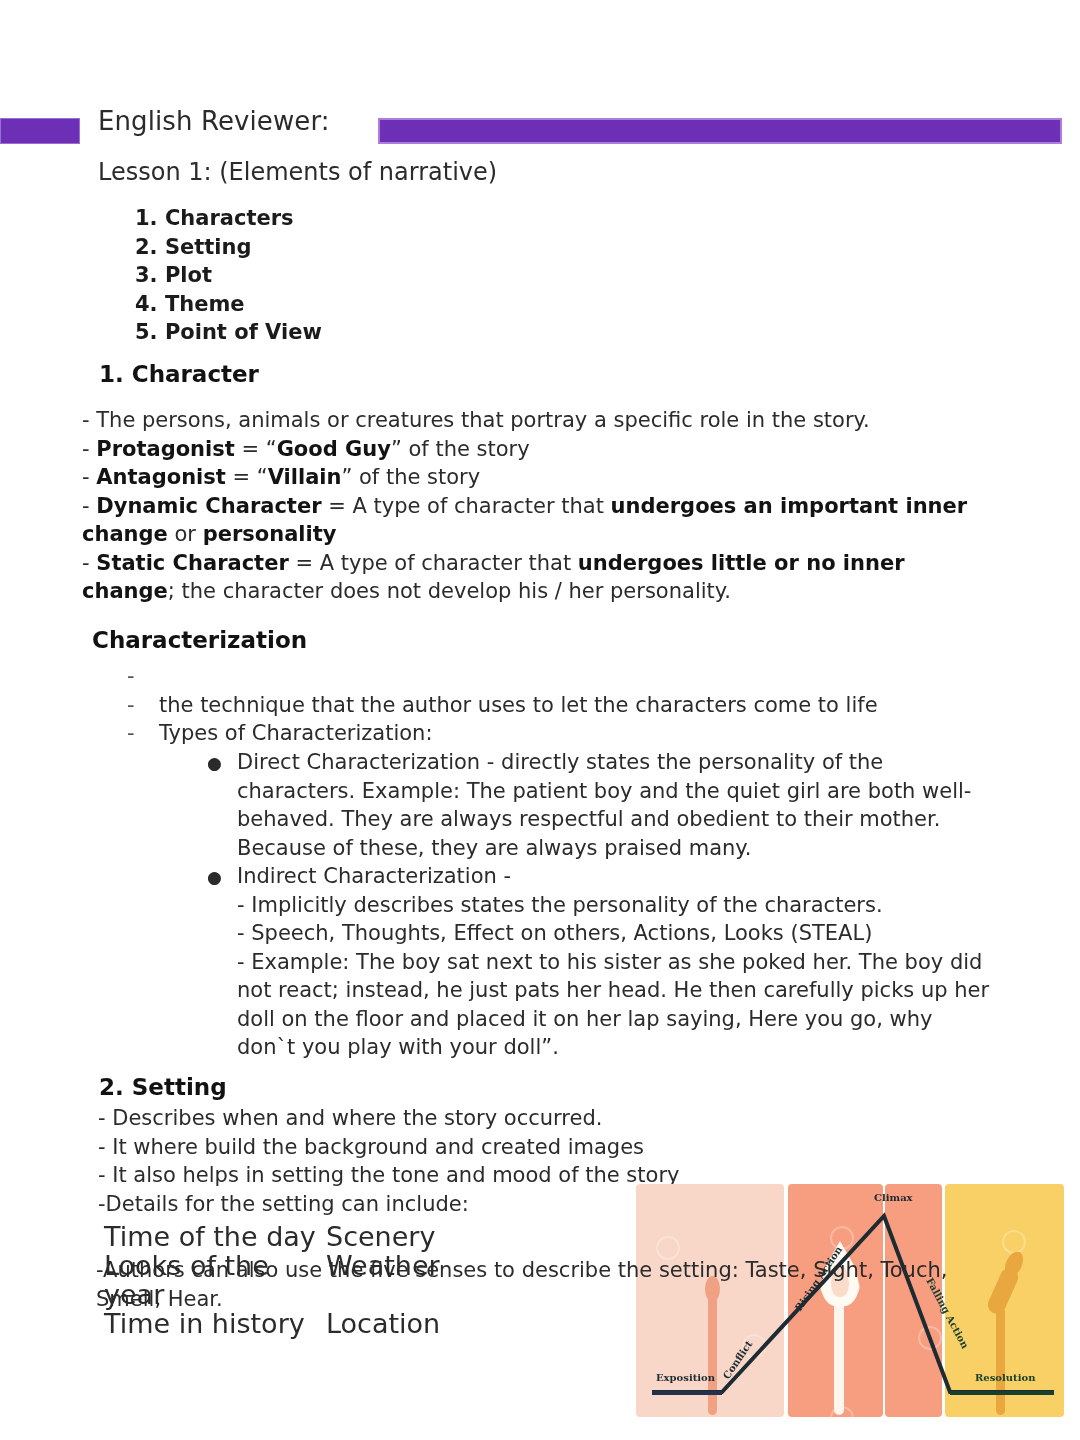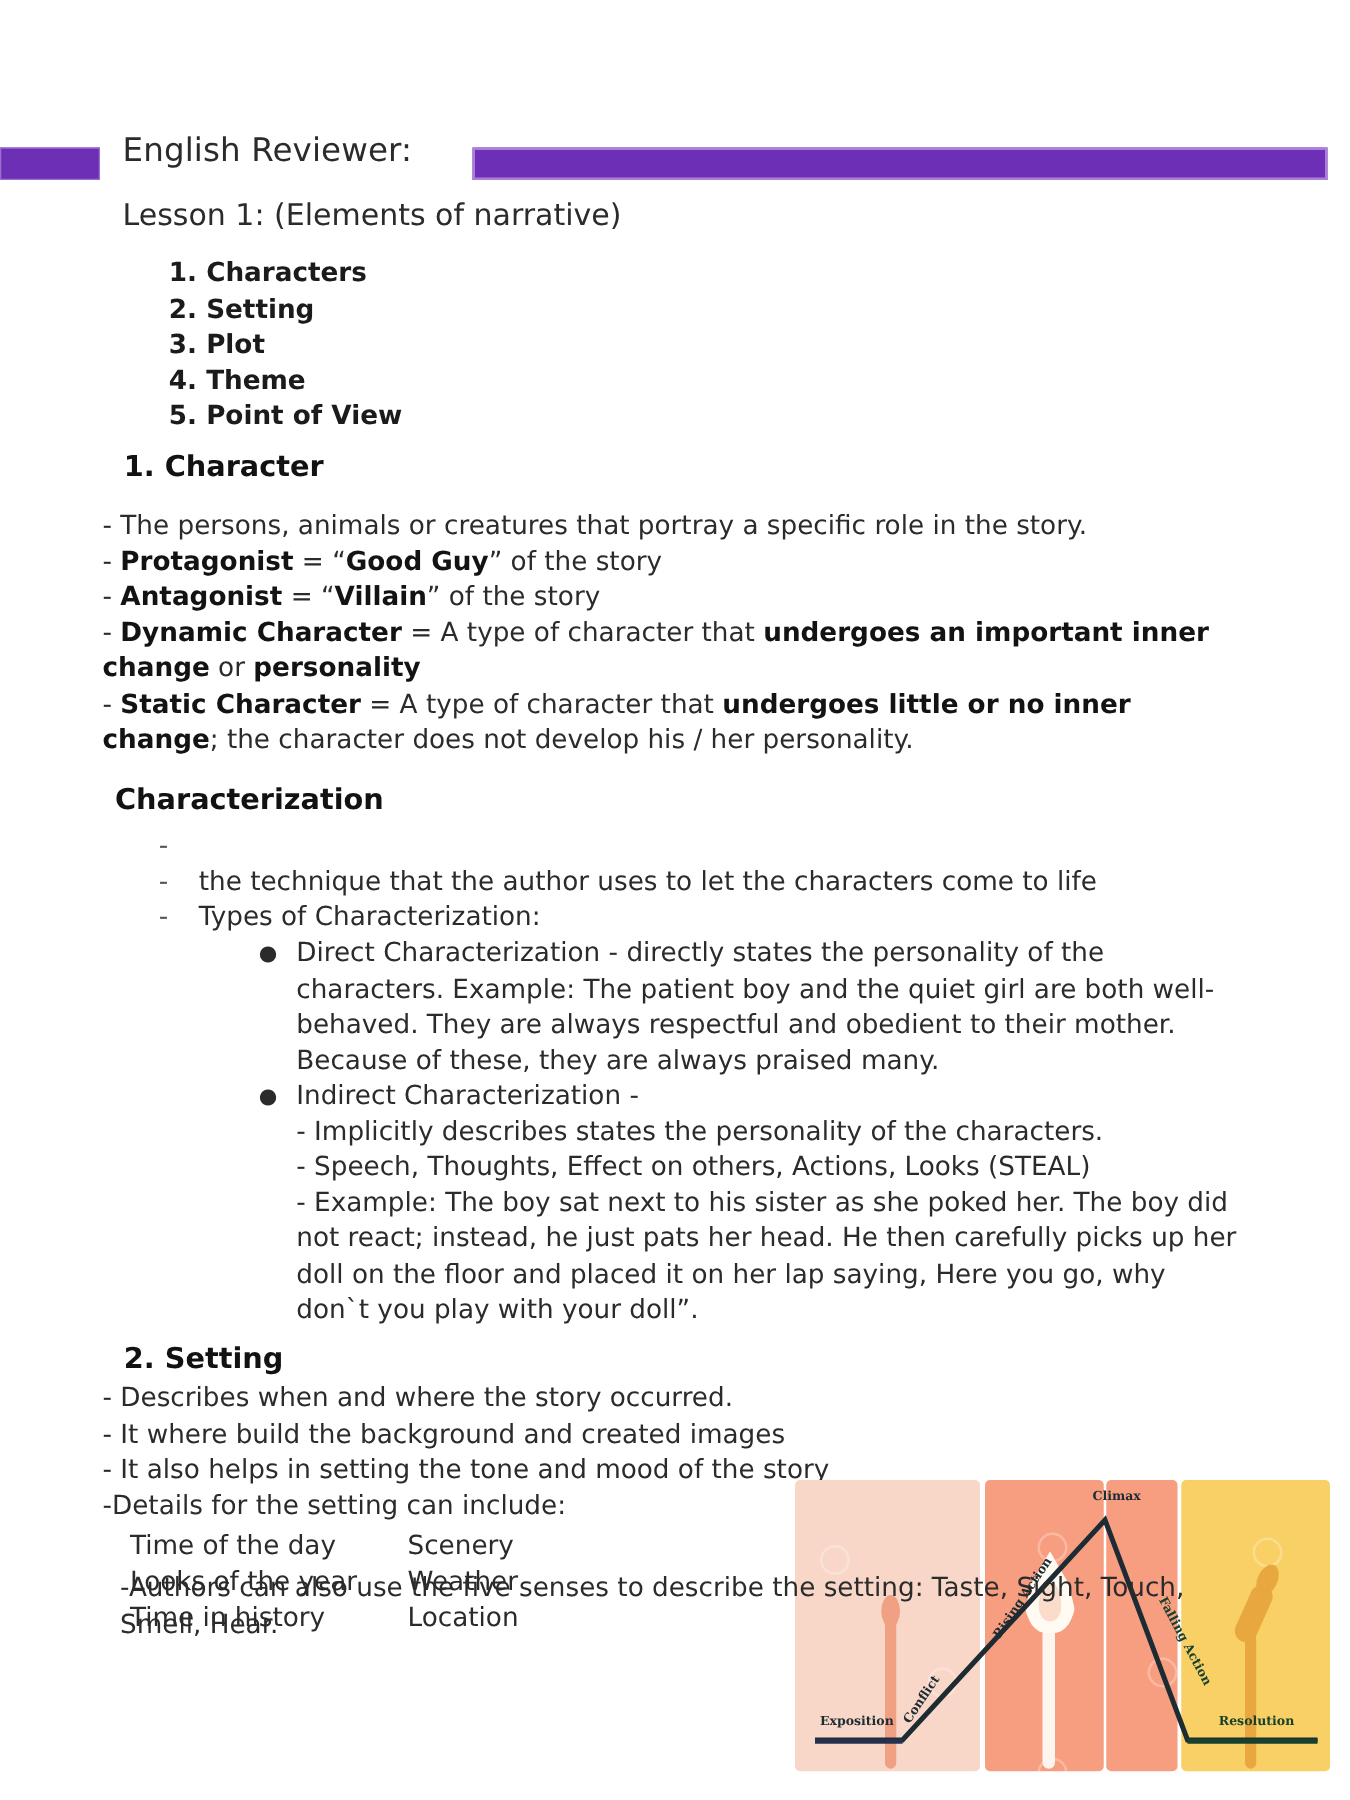--- a/index.html
+++ b/index.html
@@ -68,21 +68,21 @@
   #characterization-heading { position: absolute; left: 92px; top: 627px; }
   #setting-heading { position: absolute; left: 99px; top: 1074px; }
 
   .para {
     position: absolute;
     font-size: 21px;
     line-height: 28.5px;
     color: #2b2b2b;
   }
   #character-body { left: 82px; top: 406px; width: 895px; }
-  #setting-body   { left: 82px; top: 1104px; width: 700px; }
+  #setting-body   { left: 98px; top: 1104px; width: 700px; }
 
   .para b, .para strong { font-weight: bold; color: #131313; }
 
   
   .dash-list {
     position: absolute;
     left: 127px; top: 662px;
     width: 880px;
     font-size: 21px;
     line-height: 28.5px;
@@ -112,21 +112,21 @@
     line-height: 28.5px;
     color: #2b2b2b;
   }
   .bullet-list .txt { flex: 1; }
   .bullet-list .sub { display: block; }
 
   
   .details-table {
     position: absolute;
     left: 104px; top: 1222px;
-    font-size: 21px;
+    font-size: 27px;
     line-height: 29px;
     color: #2b2b2b;
     z-index: 3;
   }
   .details-table .trow { display: flex; }
   .details-table .c1 { width: 222px; }
   .details-table .c2 { width: 250px; }
 
   .senses-text {
     position: absolute;

